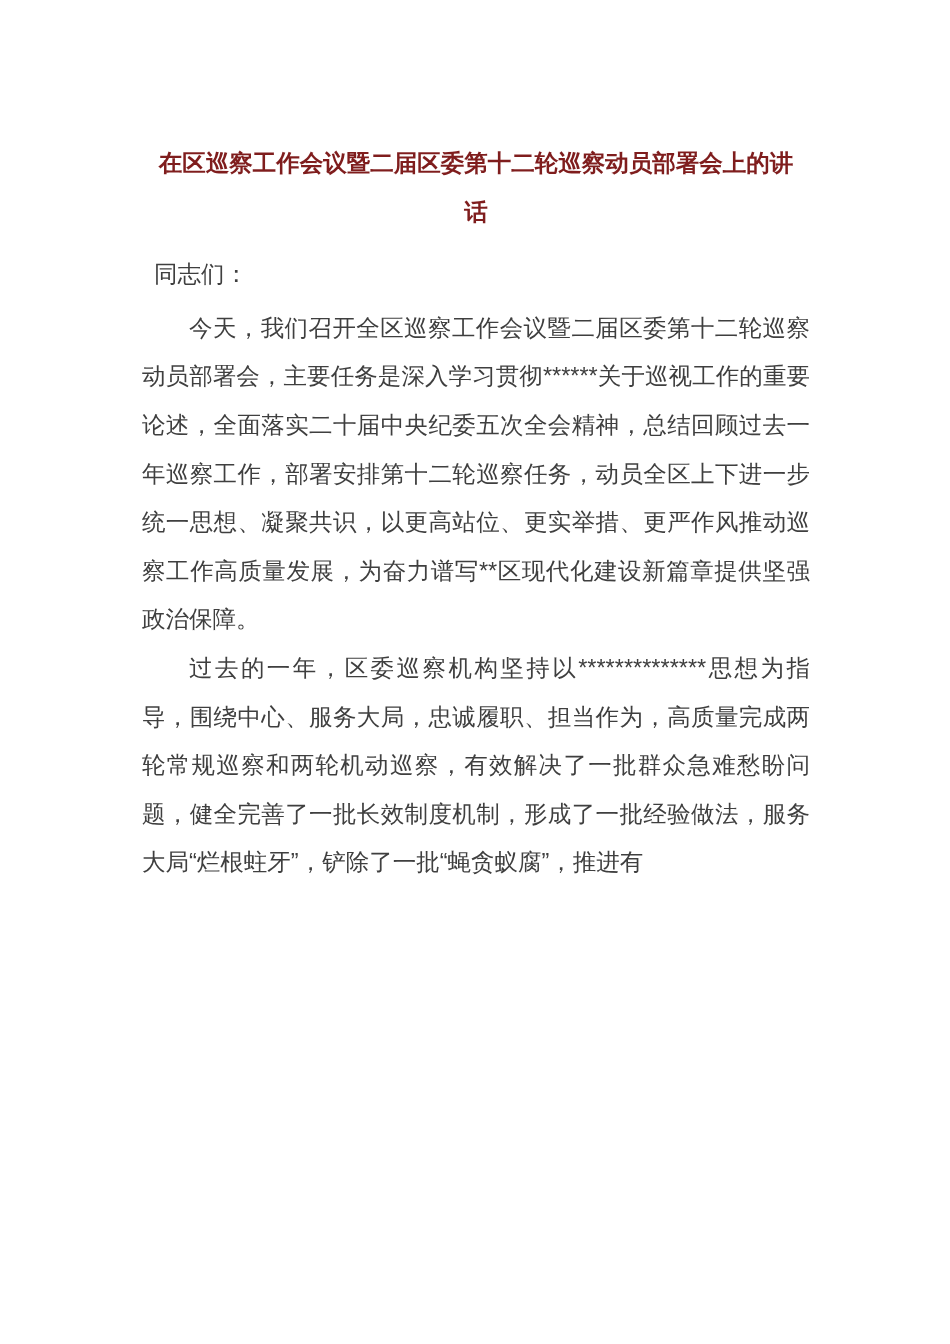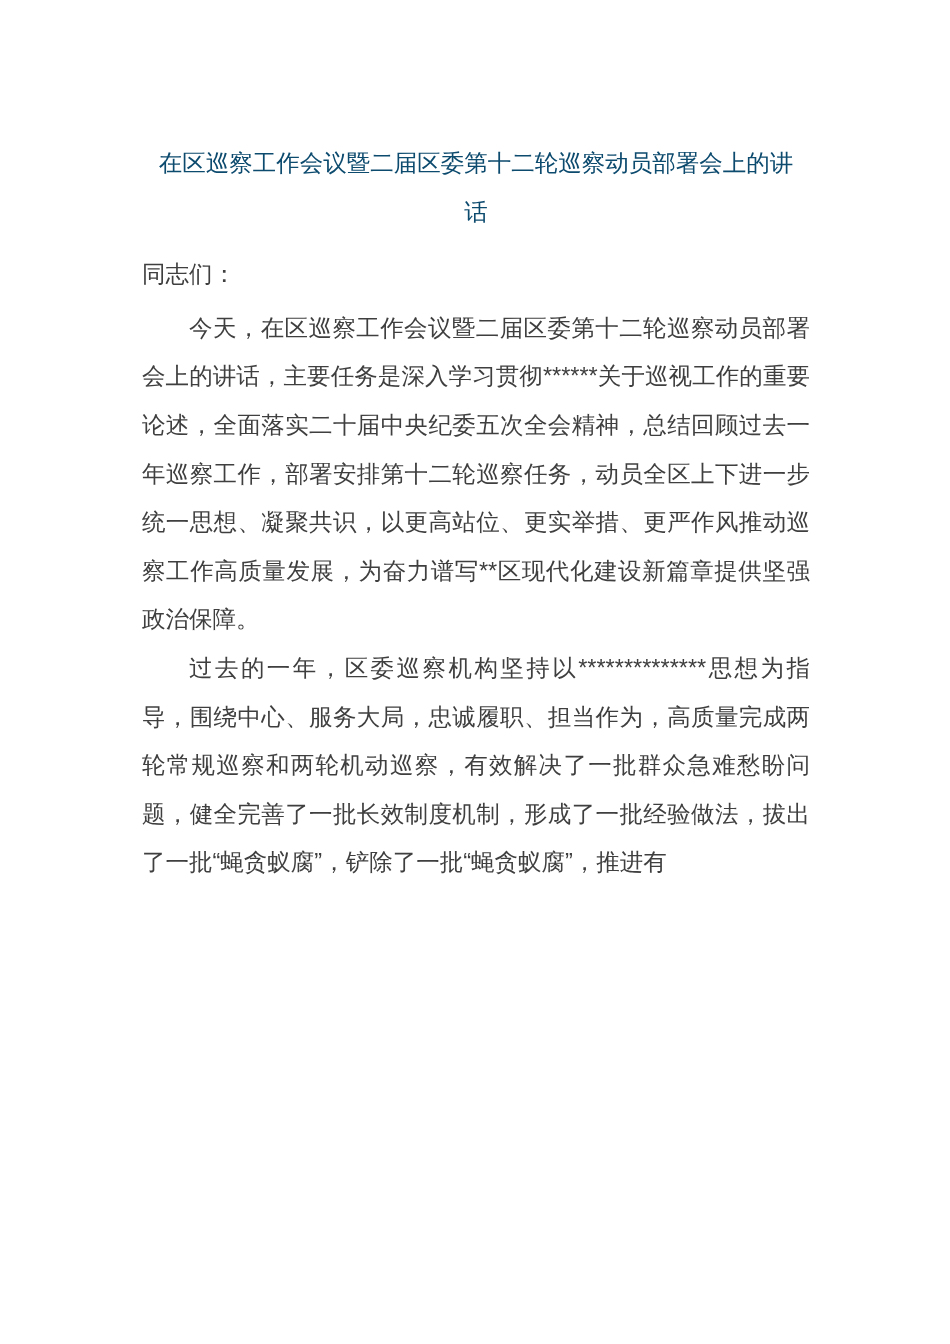--- a/index.html
+++ b/index.html
@@ -25,41 +25,41 @@
     top: 139px;
     width: 668px;
     color: #3f3f3f;
     font-size: 23.5px;
     line-height: 48.6px;
     text-align: justify;
     letter-spacing: 0;
   }
   .doc-title {
     font-size: 23.5px;
-    font-weight: 400;
+    font-weight: 700;
     text-align: center;
     max-width: 652px;
     margin: 0 auto 14px auto;
     line-height: 48.6px;
-    color: #0c4a6e;
+    color: #7f1d1d;
   }
   .salutation {
-    margin: 0 0 5px 0;
+    margin: 0 0 5px 12px;
     text-indent: 0;
   }
   .body-para {
     margin: 0;
     text-indent: 2em;
   }
 </style>
 </head>
 <body>
 
 <div class="page">
   <div class="content">
     <h1 class="doc-title">在区巡察工作会议暨二届区委第十二轮巡察动员部署会上的讲话</h1>
     <p class="salutation">同志们：</p>
     <div>
-        <p class="body-para">今天，在区巡察工作会议暨二届区委第十二轮巡察动员部署会上的讲话，主要任务是深入学习贯彻******关于巡视工作的重要论述，全面落实二十届中央纪委五次全会精神，总结回顾过去一年巡察工作，部署安排第十二轮巡察任务，动员全区上下进一步统一思想、凝聚共识，以更高站位、更实举措、更严作风推动巡察工作高质量发展，为奋力谱写**区现代化建设新篇章提供坚强政治保障。</p>
-        <p class="body-para">过去的一年，区委巡察机构坚持以**************思想为指导，围绕中心、服务大局，忠诚履职、担当作为，高质量完成两轮常规巡察和两轮机动巡察，有效解决了一批群众急难愁盼问题，健全完善了一批长效制度机制，形成了一批经验做法，拔出了一批“蝇贪蚁腐”，铲除了一批“蝇贪蚁腐”，推进有</p>
+        <p class="body-para">今天，我们召开全区巡察工作会议暨二届区委第十二轮巡察动员部署会，主要任务是深入学习贯彻******关于巡视工作的重要论述，全面落实二十届中央纪委五次全会精神，总结回顾过去一年巡察工作，部署安排第十二轮巡察任务，动员全区上下进一步统一思想、凝聚共识，以更高站位、更实举措、更严作风推动巡察工作高质量发展，为奋力谱写**区现代化建设新篇章提供坚强政治保障。</p>
+        <p class="body-para">过去的一年，区委巡察机构坚持以**************思想为指导，围绕中心、服务大局，忠诚履职、担当作为，高质量完成两轮常规巡察和两轮机动巡察，有效解决了一批群众急难愁盼问题，健全完善了一批长效制度机制，形成了一批经验做法，服务大局“烂根蛀牙”，铲除了一批“蝇贪蚁腐”，推进有</p>
       </div>
   </div>
 </div>
 
 </body></html>

